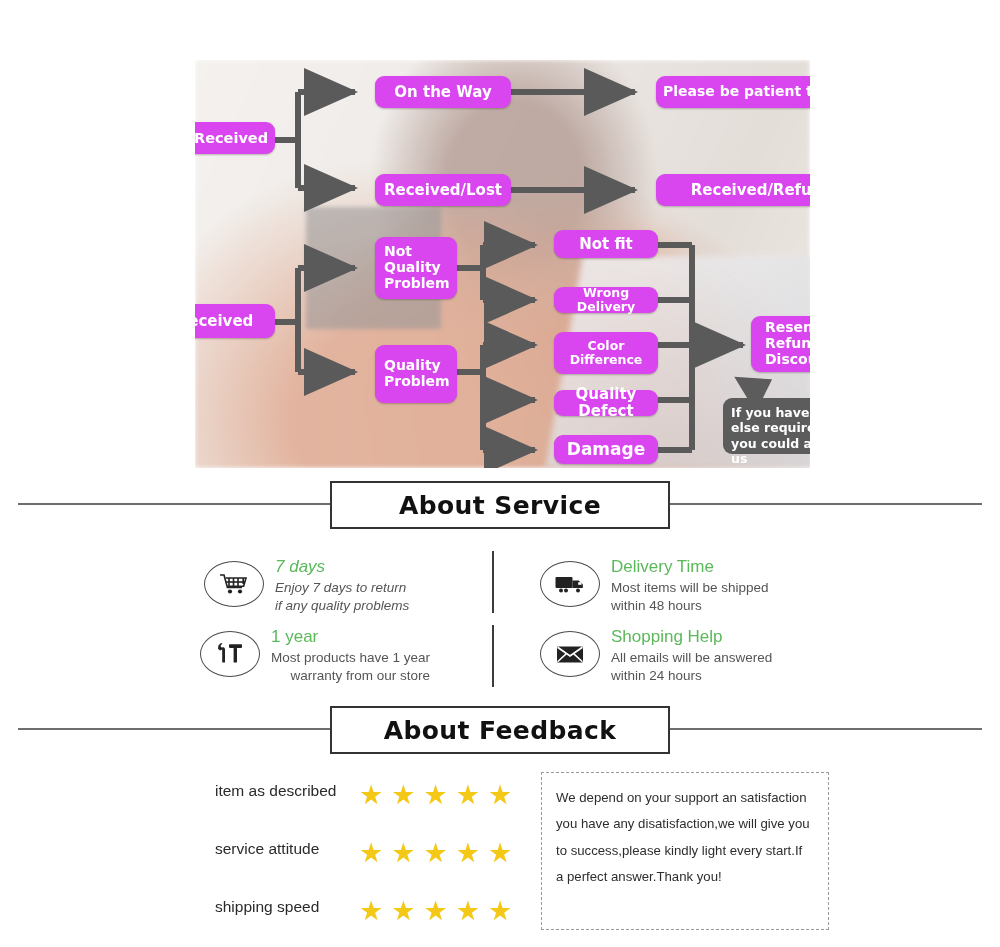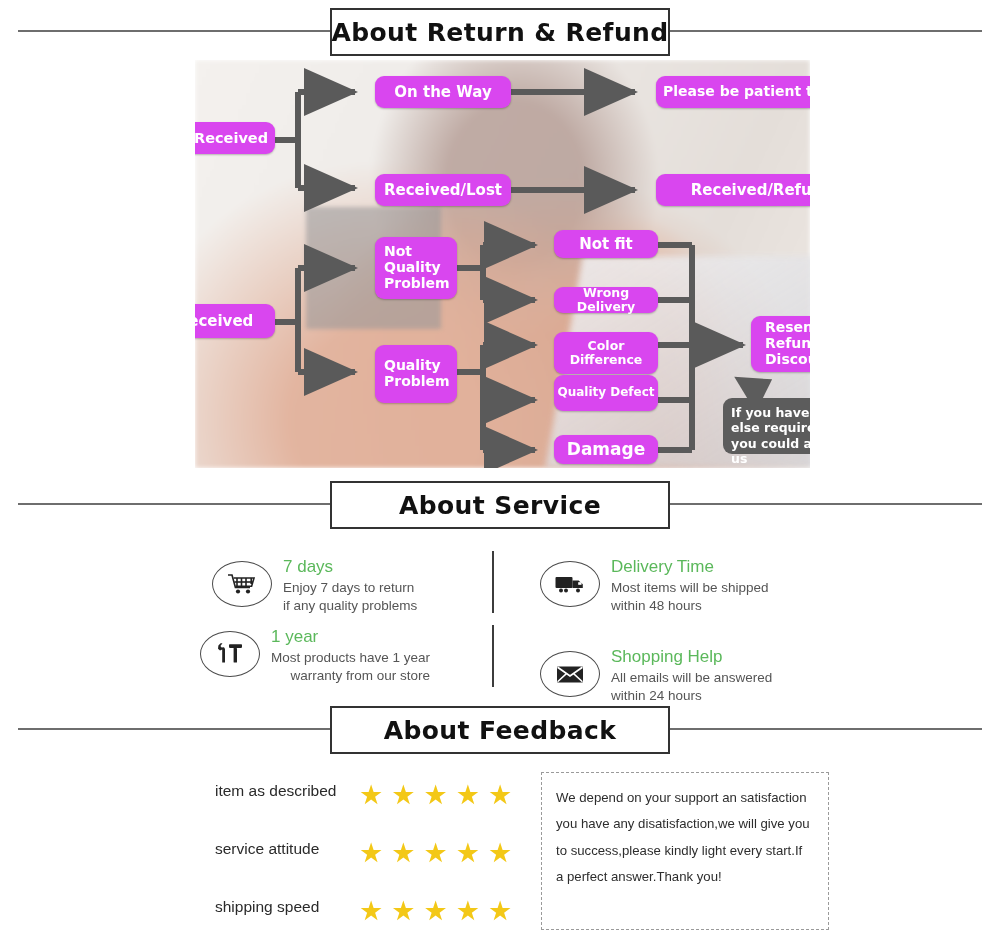--- a/index.html
+++ b/index.html
@@ -127,26 +127,20 @@
   .fb-text-line{
     font-size:13.2px;color:#2d2d2d;line-height:2.0;
     font-family:"Liberation Sans", sans-serif;white-space:nowrap;
   }
 </style>
 </head>
 <body>
 
 <div class="page">
 
-  <div class="section-header" style="top:0px;">
-    <div class="hdr-rule"></div>
-    <div class="hdr-box">
-      <span class="hdr-title">About Return &amp; Refund</span>
-    </div>
-  </div>
 
   <div class="flow-wrap">
     <div class="photo"></div>
     <div class="photo-shirt"></div>
     <div class="photo-grayblock"></div>
 
     <svg class="flow-svg" width="615" height="408" viewBox="0 0 615 408">
       <defs>
         <marker id="ah" markerWidth="9" markerHeight="8" refX="8.5" refY="4" orient="auto" markerUnits="strokeWidth">
           <path d="M0,0 L9,4 L0,8 z" fill="#5a5a5a"></path>
@@ -207,21 +201,21 @@
 
     <div class="node node-multiline" style="left:180px;top:285px;width:82px;height:58px;font-size:14px;justify-content:flex-start;padding-left:9px;text-align:left;white-space:pre-line;">Quality
 Problem</div>
 
     <div class="node" style="left:359px;top:170px;width:104px;height:28px;font-size:15px;">Not fit</div>
 
     <div class="node" style="left:359px;top:227px;width:104px;height:26px;font-size:12.5px;">Wrong Delivery</div>
 
     <div class="node" style="left:359px;top:272px;width:104px;height:42px;font-size:12.5px;">Color Difference</div>
 
-    <div class="node" style="left:359px;top:315px;width:104px;height:36px;font-size:12px;">Quality Defect</div>
+    <div class="node" style="left:359px;top:330px;width:104px;height:26px;font-size:15px;">Quality Defect</div>
 
     <div class="node" style="left:359px;top:375px;width:104px;height:29px;font-size:17px;">Damage</div>
 
     <div class="node node-multiline" style="left:556px;top:256px;width:116px;height:56px;font-size:14px;justify-content:flex-start;padding-left:14px;text-align:left;white-space:pre-line;">Resend
 Refund
 Discount</div>
 
     <div class="callout-tail" style="left:538px;top:318px;transform:rotate(184deg);"></div>
 
     <div class="callout" style="left:528px;top:338px;width:146px;height:56px;">If you have any else requirements you could also tell us</div>
@@ -231,21 +225,21 @@
     <div class="hdr-rule"></div>
     <div class="hdr-box">
       <span class="hdr-title">About Service</span>
     </div>
   </div>
 
   <div class="service-wrap">
 
     <div class="svc-col" style="left:200px;">
 
-      <div class="svc-item" style="left:12px;top:12px;">
+      <div class="svc-item" style="left:4px;top:12px;font-style:italic;">
         <span class="svc-ico">
           <svg width="30" height="24" viewBox="0 0 30 24" fill="none" stroke="#222" stroke-width="1.6">
             <path d="M1 3 H5 L8.4 15.5 H23"></path>
             <path d="M6.6 6 H27 L24.6 14.2 H8.6"></path>
             <path d="M10 6 V14.2 M14.5 6 V14.2 M19 6 V14.2 M24.2 6 V12"></path>
             <path d="M7.4 10 H25.6"></path>
             <circle cx="11" cy="19.5" r="2.1" fill="#222" stroke="none"></circle>
             <circle cx="21" cy="19.5" r="2.1" fill="#222" stroke="none"></circle>
           </svg>
         </span>
@@ -288,21 +282,21 @@
             <rect x="24.2" y="9.2" width="3.3" height="2.6" fill="#fff" stroke="none"></rect>
           </svg>
         </span>
         <span class="svc-txt">
           <span class="svc-title" style="display:block;">Delivery Time</span>
           <span class="svc-line" style="display:block;">Most items will be shipped</span>
           <span class="svc-line" style="display:block;">within 48 hours</span>
         </span>
       </div>
 
-      <div class="svc-item" style="left:0px;top:82px;margin-top:20px;">
+      <div class="svc-item" style="left:0px;top:82px;">
         <span class="svc-ico">
           <svg width="32" height="22" viewBox="0 0 32 22" fill="none">
             <rect x="3" y="3.5" width="26" height="16" rx="1" fill="#222"></rect>
             <path d="M3.6 4.3 L16 13 L28.4 4.3" stroke="#ffffff" stroke-width="1.8" fill="none"></path>
             <path d="M3.6 18.8 L12.4 10.6 M28.4 18.8 L19.6 10.6" stroke="#ffffff" stroke-width="1.5"></path>
           </svg>
         </span>
         <span class="svc-txt">
           <span class="svc-title" style="display:block;">Shopping Help</span>
           <span class="svc-line" style="display:block;">All emails will be answered</span>

